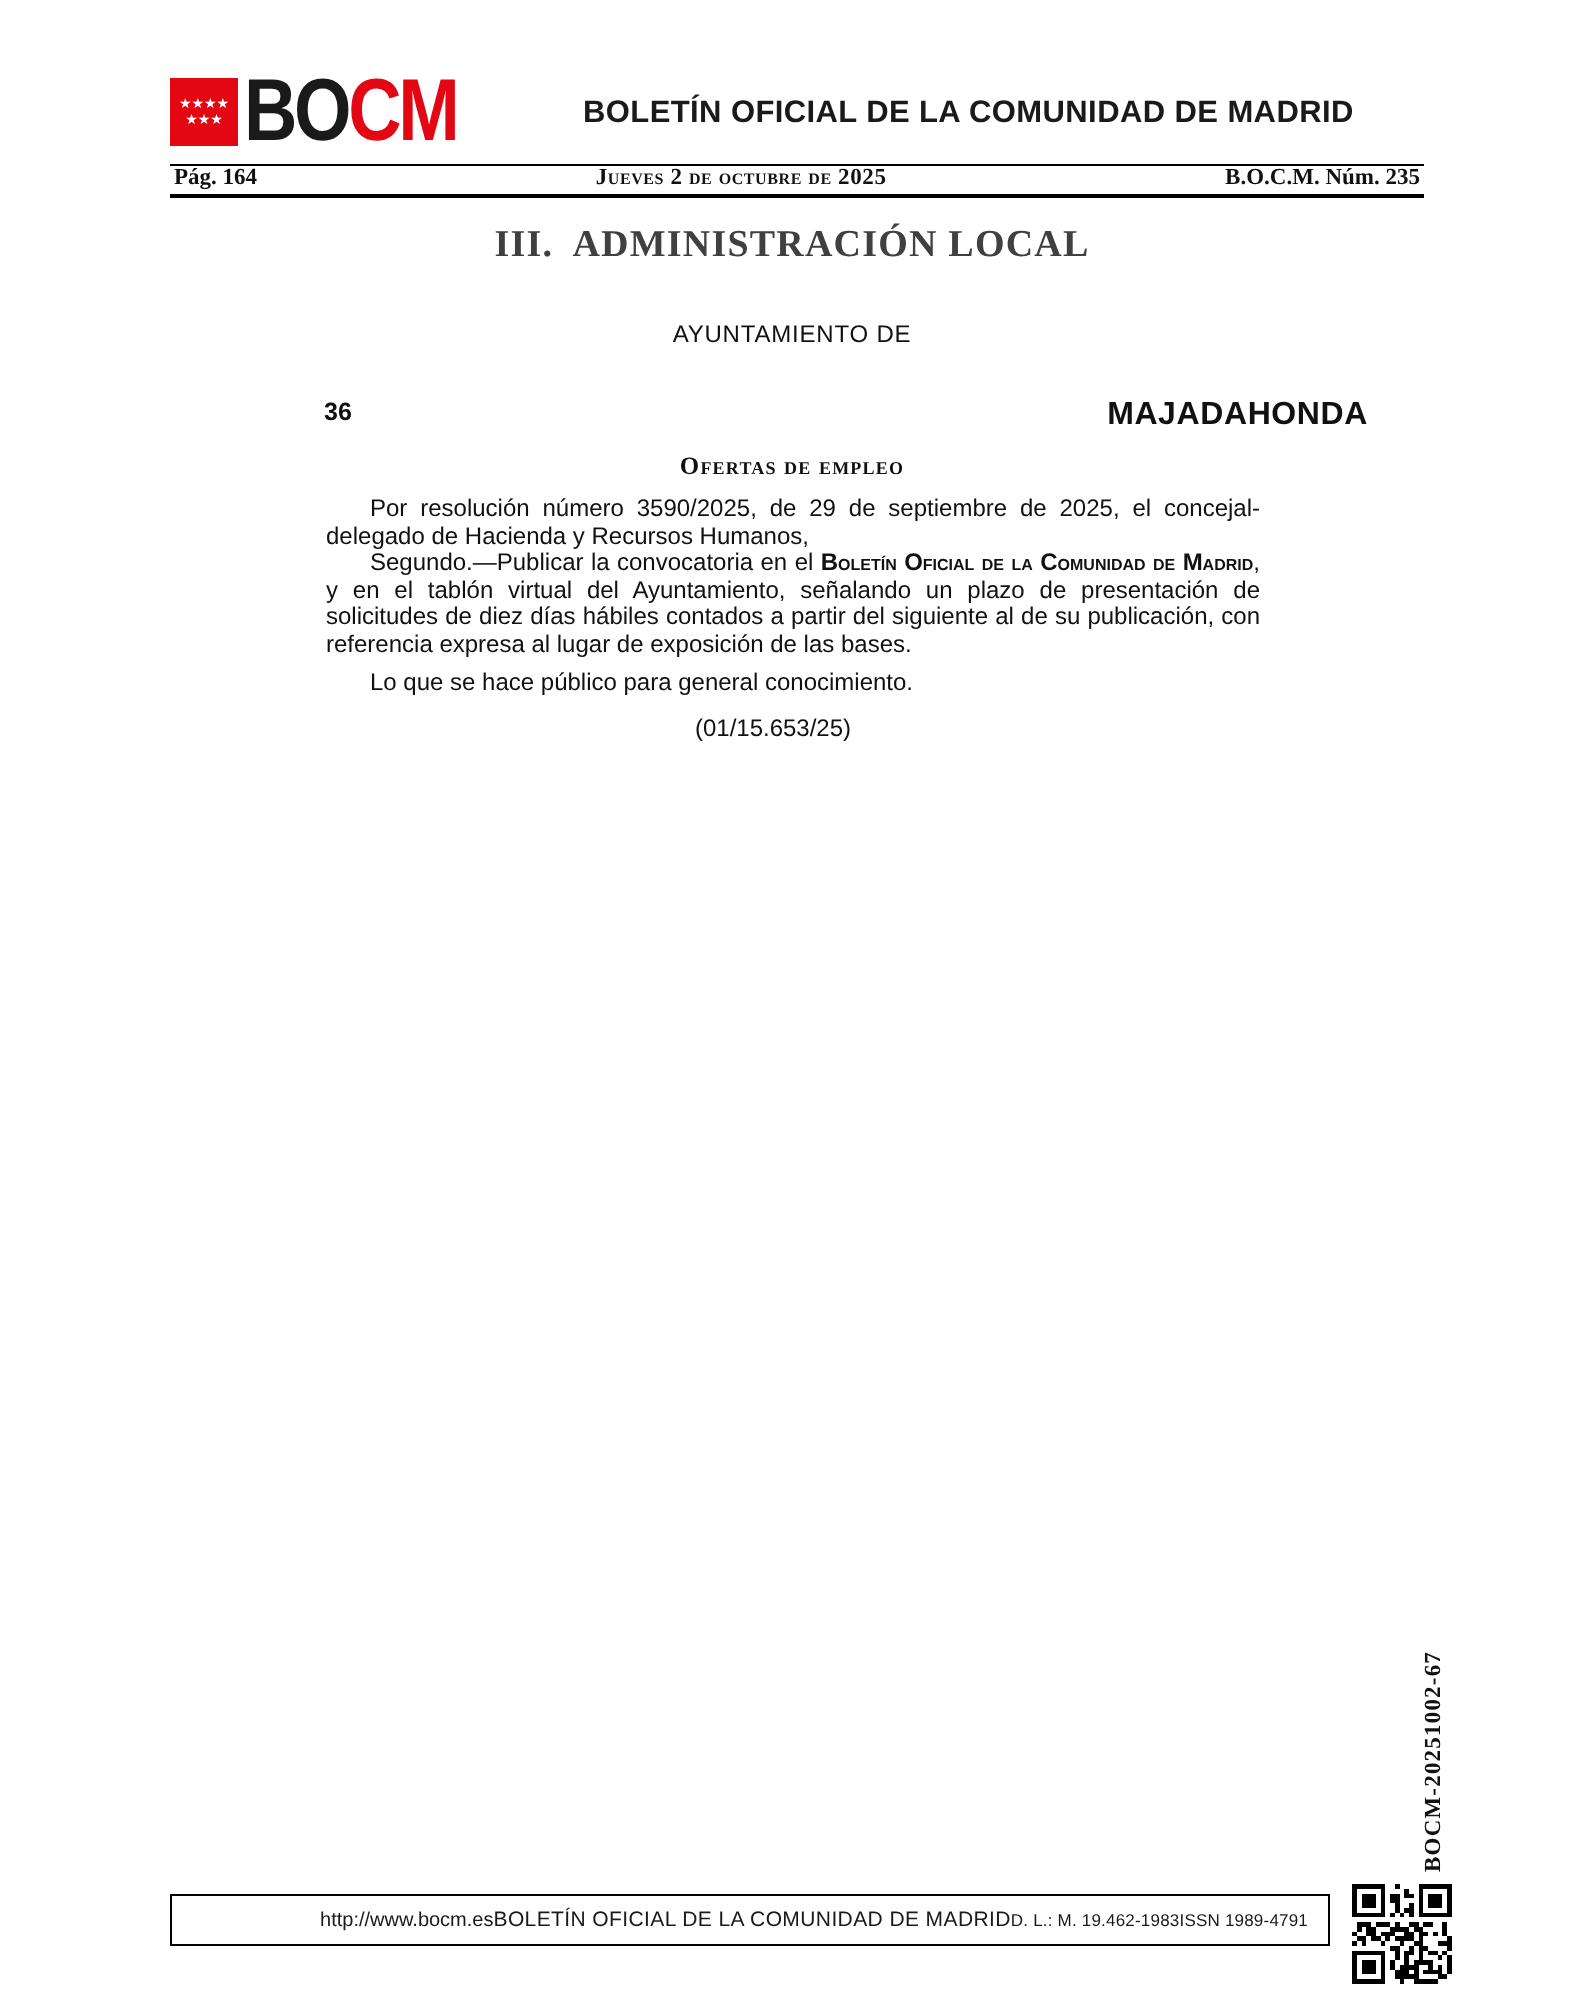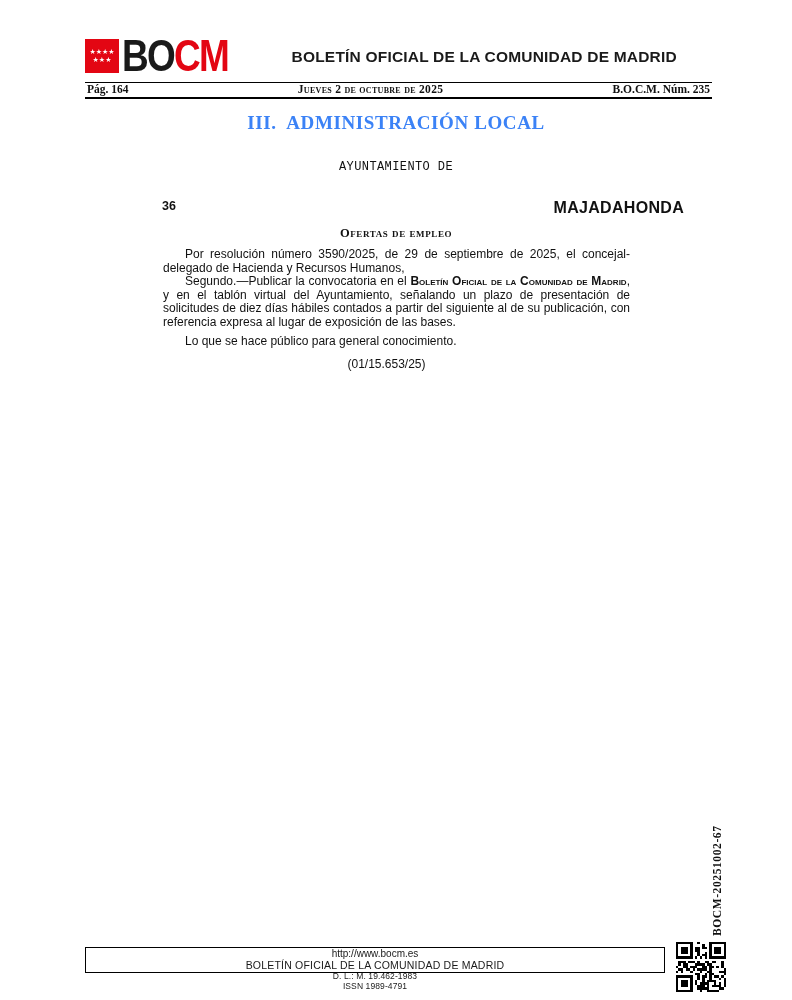--- a/index.html
+++ b/index.html
@@ -47,25 +47,25 @@
     display: flex; justify-content: space-between; align-items: flex-start;
     padding: 0 2px;
     font-family: "Liberation Serif", serif; font-weight: bold; font-size: 11.5px;
   }
   .meta-date { font-variant: small-caps; letter-spacing: 0.3px; }
 
   
   .section-title {
     position: absolute; top: 112px; left: 0; width: 792px; text-align: center;
     font-family: "Liberation Serif", serif; font-weight: bold;
-    font-size: 19px; letter-spacing: 0.6px; color: #3b82f6;
+    font-size: 19px; letter-spacing: 0.6px; color: #404040;
   }
   .org-title {
     position: absolute; top: 160px; left: 0; width: 792px; text-align: center;
-    font-family: Liberation Mono, monospace; font-size: 12px; letter-spacing: 0.4px;
+    font-family: Liberation Sans, sans-serif; font-size: 12px; letter-spacing: 0.4px;
   }
   .announcement-num {
     position: absolute; top: 199px; left: 162px;
     font-family: "Liberation Sans", sans-serif; font-weight: bold; font-size: 12.5px;
   }
   .municipality {
     position: absolute; top: 199px; left: 0; width: 684px; text-align: right;
     font-family: "Liberation Sans", sans-serif; font-weight: bold;
     font-size: 16px; letter-spacing: 0.3px;
   }
@@ -100,23 +100,23 @@
     writing-mode: vertical-rl; transform: rotate(180deg);
     font-family: "Liberation Serif", serif; font-weight: bold;
     font-size: 11.5px; letter-spacing: 0.6px; color: #111;
     white-space: nowrap;
   }
 
   
   .footer-box {
     position: absolute; left: 85px; top: 947px; width: 580px; height: 26px;
     border: 1.5px solid #000;
-    display: flex; align-items: center; justify-content: space-between;
+    display: flex; align-items: center; justify-content: flex-end;
     padding: 0 10px;
-    font-family: "Liberation Sans", sans-serif; color: #1a1a1a; flex-direction: column;
+    font-family: "Liberation Sans", sans-serif; color: #1a1a1a;
   }
   .footer-url { font-size: 10px; color: #1a1a1a; text-decoration: none; }
   .footer-title { font-size: 10.5px; letter-spacing: 0.2px; }
   .footer-deposit, .footer-issn { font-size: 8.5px; letter-spacing: 0.1px; }
 
   .qr { position: absolute; left: 676px; top: 941px; width: 50px; height: 52px; }
 </style>
 </head>
 <body>
 

